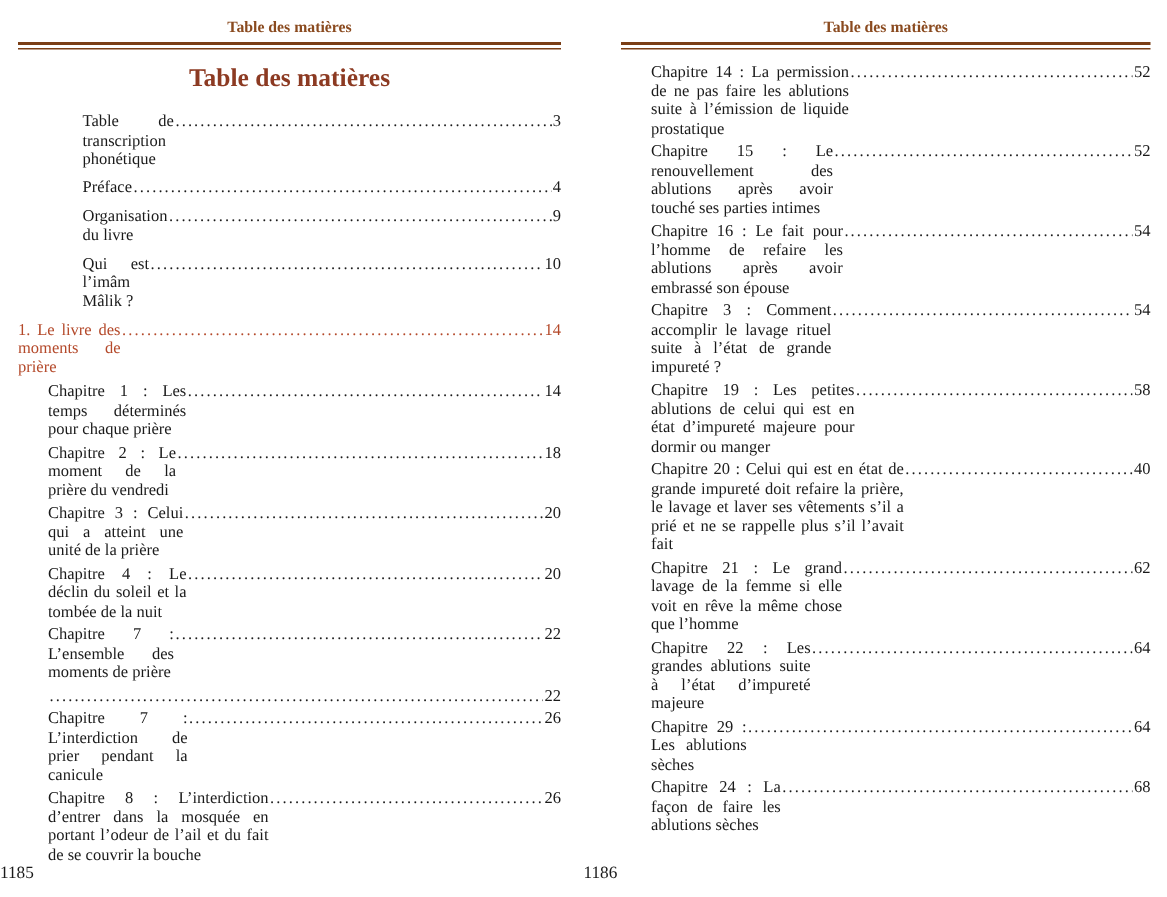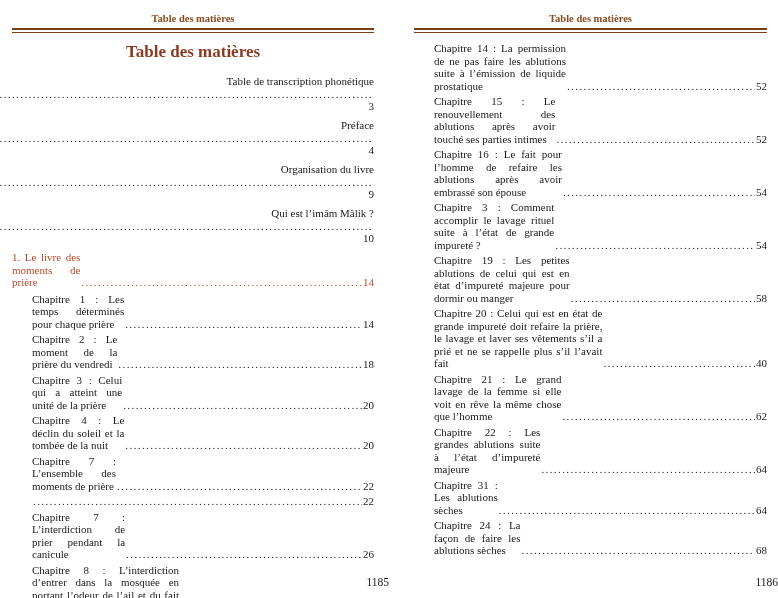--- a/index.html
+++ b/index.html
@@ -22,43 +22,43 @@
     border-bottom:1px solid #7a3e16;
   }
   .toc-title {
     text-align:center; font-size:17px; font-weight:bold;
     color:#8c3a22; margin:9px 0 13px 0;
   }
   .entries { }
   .page.right .entries { margin-top:9px; }
 
   .entry {
-    display:flex; align-items:flex-end;
+    display:flex; align-items:flex-start;
     font-size:11px; line-height:12.5px;
     margin:0 0 3px 20px;
   }
   .entry .label { text-align:justify; }
   .entry .dots {
     flex:1 1 auto; overflow:hidden; white-space:nowrap;
     min-width:8px; margin:0 1px;
   }
   .entry .dots::after {
     content:"..................................................................................................................................................";
     letter-spacing:1.4px;
   }
   .entry .pageno { white-space:nowrap; }
 
-  .entry.front { margin-left:14px; margin-bottom:6.5px;flex-direction:column; }
+  .entry.front { margin-left:43px; margin-bottom:6.5px; }
   .entry.section {
     margin-left:0; margin-top:4px; margin-bottom:4px;
     color:#b4492a;
   }
   .pagenum {
     position:absolute; bottom:10px; left:0; width:100%;
-    text-align:right; font-size:11.5px; color:#1a1a1a;margin-top:16px;
+    text-align:left; font-size:11.5px; color:#1a1a1a;margin-top:16px;
   }
 </style>
 </head>
 <body>
 
 <div class="spread">
 
   <div class="page left">
     <div class="running-header">Table des matières</div>
     <div class="rule"></div>
@@ -170,21 +170,21 @@
           <span class="label">Chapitre 21 : Le grand lavage de la femme si elle voit en rêve la même chose que l’homme</span>
           <span class="dots"></span>
           <span class="pageno">62</span>
         </div>
         <div class="entry chapter">
           <span class="label">Chapitre 22 : Les grandes ablutions suite à l’état d’impureté majeure</span>
           <span class="dots"></span>
           <span class="pageno">64</span>
         </div>
         <div class="entry chapter">
-          <span class="label">Chapitre 31 : Les ablutions sèches</span>
+          <span class="label">Chapitre 29 : Les ablutions sèches</span>
           <span class="dots"></span>
           <span class="pageno">64</span>
         </div>
         <div class="entry chapter">
           <span class="label">Chapitre 24 : La façon de faire les ablutions sèches</span>
           <span class="dots"></span>
           <span class="pageno">68</span>
         </div>
       </div>
     <div class="pagenum">1186</div>

